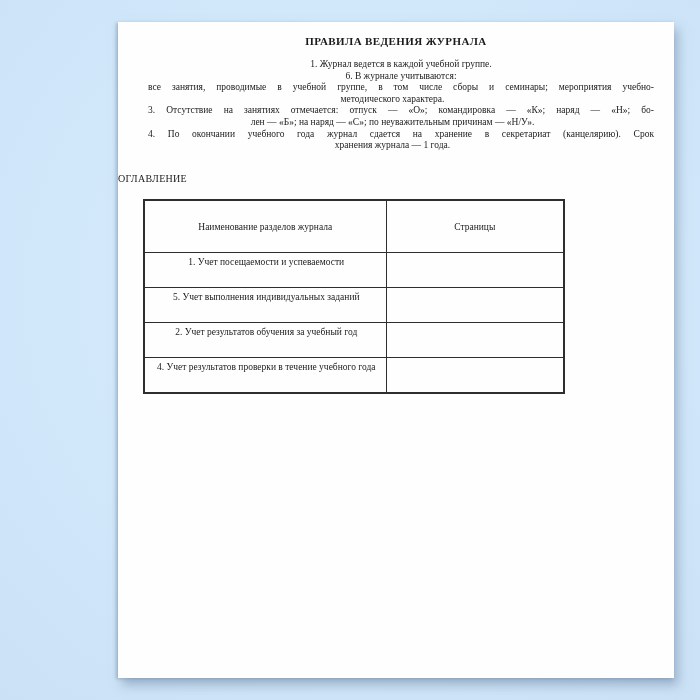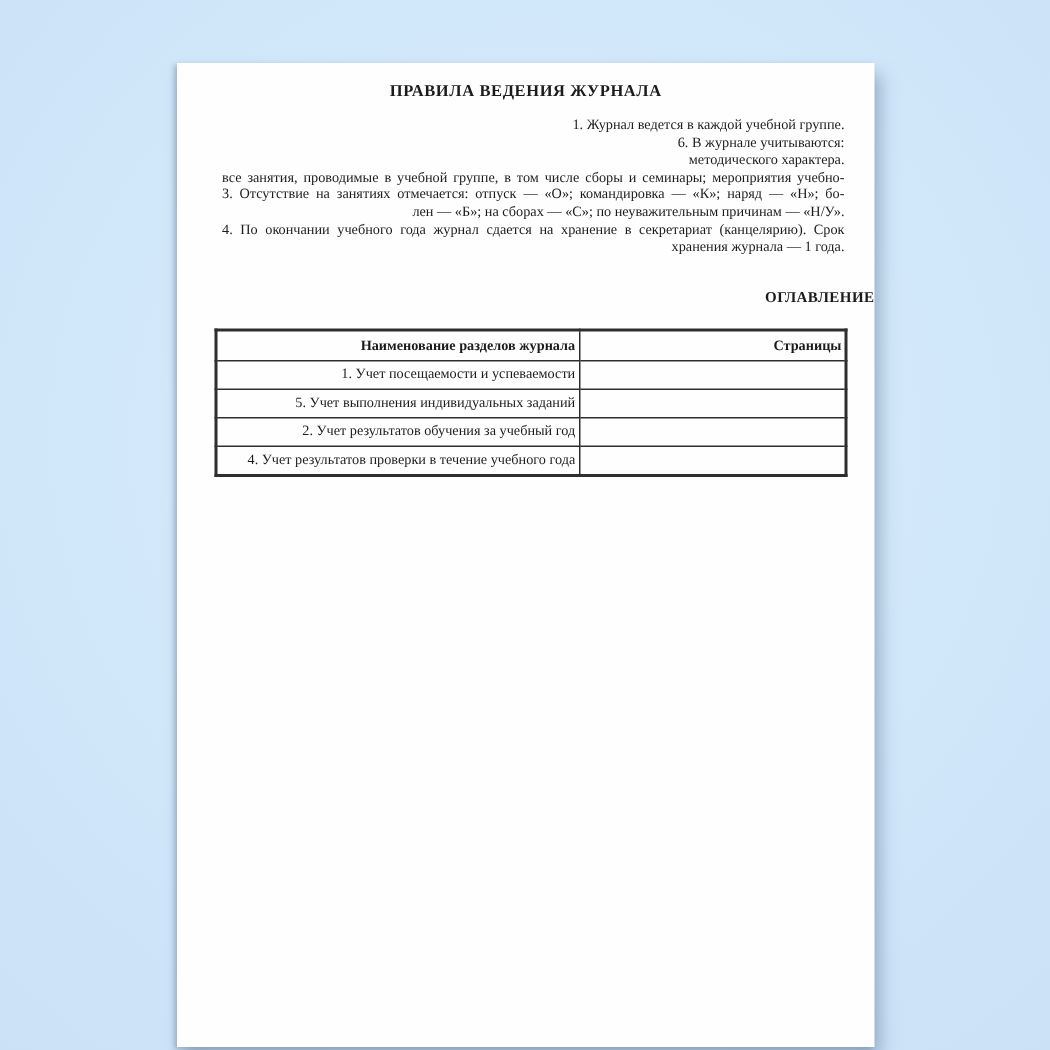--- a/index.html
+++ b/index.html
@@ -9,101 +9,100 @@
     overflow: hidden;
     background: var(--background, #d2e8fb);
     background-image: radial-gradient(circle at 50% 42%, #d9edfd 0%, #d1e7fa 55%, #cbe1f6 100%);
     font-family: "Liberation Serif", "DejaVu Serif", serif;
     color: var(--text, #1b1b1b);
   }
 
   .paper {
     position: absolute;
     left: 118px; top: 22px;
-    width: 465px; height: 656px;
+    width: 556px; height: 656px;
     background: var(--paper, #fefefe);
     box-shadow: -2px 1px 3px rgba(115, 135, 165, 0.45),
                  4px 7px 10px rgba(105, 130, 160, 0.50);
-    margin-top: 20px;
   }
 
   .doc-title {
     position: absolute;
     top: 13px; left: 0; right: 0;
     text-align: center;
     font-weight: bold;
     font-size: 11px;
     letter-spacing: 0.4px;
   }
 
   .rules {
     position: absolute;
     top: 37px; left: 13px; right: 20px;
     font-size: 9.5px;
     line-height: 11.6px;
   }
-  .ln { text-align: right; white-space: nowrap; overflow: visible; }
+  .ln { text-align: center; white-space: nowrap; overflow: visible; }
   .ln.ind { padding-left: 17px; }
   .ln.just {
     white-space: normal;
     text-align: justify;
     text-align-last: justify;
   }
 
   .toc-heading {
     position: absolute;
     top: 151px; left: 0; right: 0;
-    text-align: right;
-    font-weight: bold;
+    text-align: left;
+    font-weight: normal;
     font-size: 10px;
     letter-spacing: 0.3px;
   }
 
   table.toc {
     position: absolute;
     top: 177px; left: 25px;
     width: 420px;
     border-collapse: collapse;
     table-layout: fixed;
     font-size: 9.5px;
     border: 2px solid var(--border, #2e2e2e);
   }
   table.toc th, table.toc td {
     border: 1px solid var(--border, #2e2e2e);
     overflow: hidden;
   }
   table.toc th {
-    font-weight: bold;
-    text-align: right;
+    font-weight: normal;
+    text-align: center;
     height: 19px;
-    padding: 0 2px;
+    padding: 16px 2px;
   }
   table.toc td {
     height: 18px;
-    padding: 0 2px 0 4px;
+    padding: 0 2px 16px 4px;
     vertical-align: middle;
-    text-align: right;
+    text-align: center;
   }
   col.c-section { width: 242px; }
   col.c-pages   { width: 178px; }
 </style>
 </head>
 <body>
 
 <div class="paper">
 
   <div class="doc-title">ПРАВИЛА ВЕДЕНИЯ ЖУРНАЛА</div>
 
   <div class="rules">
     <div class="ln ind">1. Журнал ведется в каждой учебной группе.</div>
     <div class="ln ind">6. В журнале учитываются:</div>
+    <div class="ln ind just">все занятия, проводимые в учебной группе, в том числе сборы и семинары; мероприятия учебно-</div>
     <div class="ln">методического характера.</div>
-    <div class="ln ind just">все занятия, проводимые в учебной группе, в том числе сборы и семинары; мероприятия учебно-</div>
     <div class="ln ind just">3. Отсутствие на занятиях отмечается: отпуск — «О»; командировка — «К»; наряд — «Н»; бо-</div>
-    <div class="ln">лен — «Б»; на сборах — «С»; по неуважительным причинам — «Н/У».</div>
+    <div class="ln">лен — «Б»; на наряд — «С»; по неуважительным причинам — «Н/У».</div>
     <div class="ln ind just">4. По окончании учебного года журнал сдается на хранение в секретариат (канцелярию). Срок</div>
     <div class="ln">хранения журнала — 1 года.</div>
   </div>
 
   <div class="toc-heading">ОГЛАВЛЕНИЕ</div>
 
   <table class="toc">
     <colgroup>
       <col class="c-section">
       <col class="c-pages">

